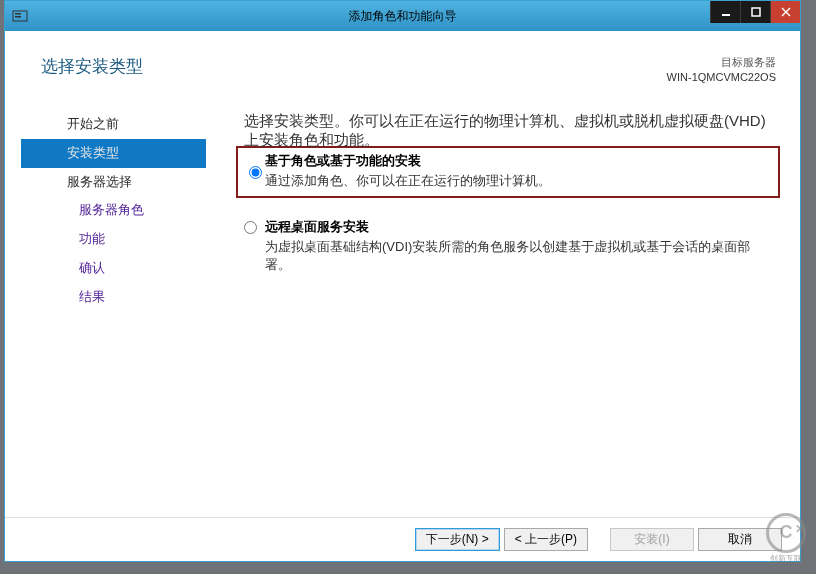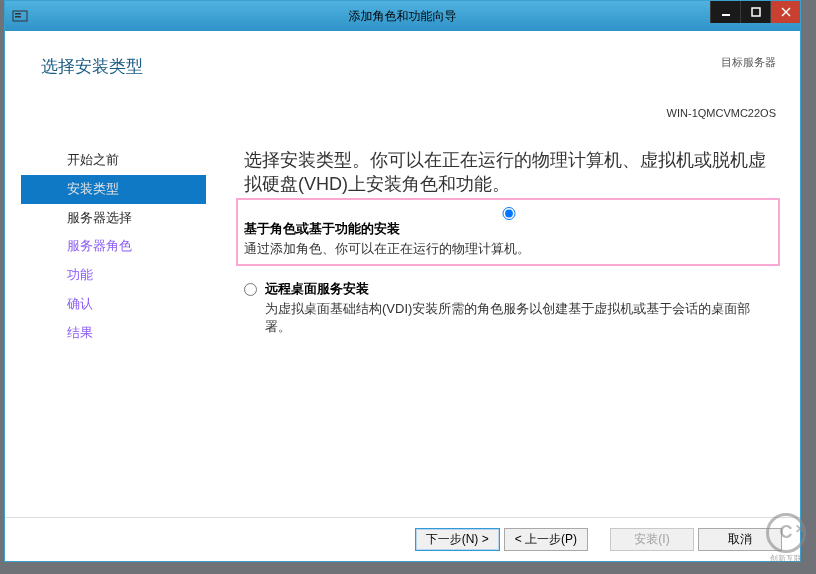--- a/index.html
+++ b/index.html
@@ -79,51 +79,51 @@
     font-weight: 300;
     color: #1a5a82;
   }
   .target {
     text-align: right;
     font-size: 11px;
     color: #666;
     line-height: 1.4;
   }
   .target .lbl { color: #555; }
-  .target .name { color: #333; margin-top: 36px; }
+  .target .name { color: #333; }
   .body {
     flex: 1;
     display: flex;
     padding: 0 0 0 16px;
   }
   .sidebar {
     width: 185px;
     padding-top: 18px;
   }
   .step {
     padding: 6px 0 6px 46px;
     font-size: 13px;
     color: #2a2a2a;
     cursor: default;
     line-height: 1.3;
   }
   .step.active {
     background: #1079c6;
     color: #e5e5e5;
   }
-  .step.disabled { color: #8b5cf6; }
+  .step.disabled { color: #4c1d95; margin-left: 12px; }
   .main {
     flex: 1;
     padding: 20px 28px 0 38px;
     font-size: 13px;
     color: #333;
   }
   .intro {
-    margin-bottom: 8px;
-    font-size: 18px;
+    margin-bottom: 2px;
+    font-size: 15px;
   }
   .option {
     display: flex;
     padding: 2px 0 10px 0;
     align-items: flex-start;
     justify-content: flex-end;
   }
   .option input[type=radio] {
     margin: 3px 8px 0 0;
     width: 13px; height: 13px;
@@ -133,25 +133,24 @@
     font-weight: bold;
     font-size: 13px;
     color: #000;
     margin-bottom: 2px;
   }
   .optdesc {
     font-size: 13px;
     color: #333;
   }
   .highlight {
-    border: 2px solid #f9a8d4;
+    border: 2px solid #7f1d1d;
     padding: 4px 6px 6px 6px;
-    margin: -6px -8px 12px -8px;
-    display: flex;
-    flex-direction: column;
+    margin: -6px -8px 18px -8px;
+    display: flex;
   }
   .footer {
     border-top: 1px solid #ddd;
     padding: 10px 18px;
     display: flex;
     justify-content: flex-end;
     gap: 4px;
     background: #fff;
   }
   .btn {

